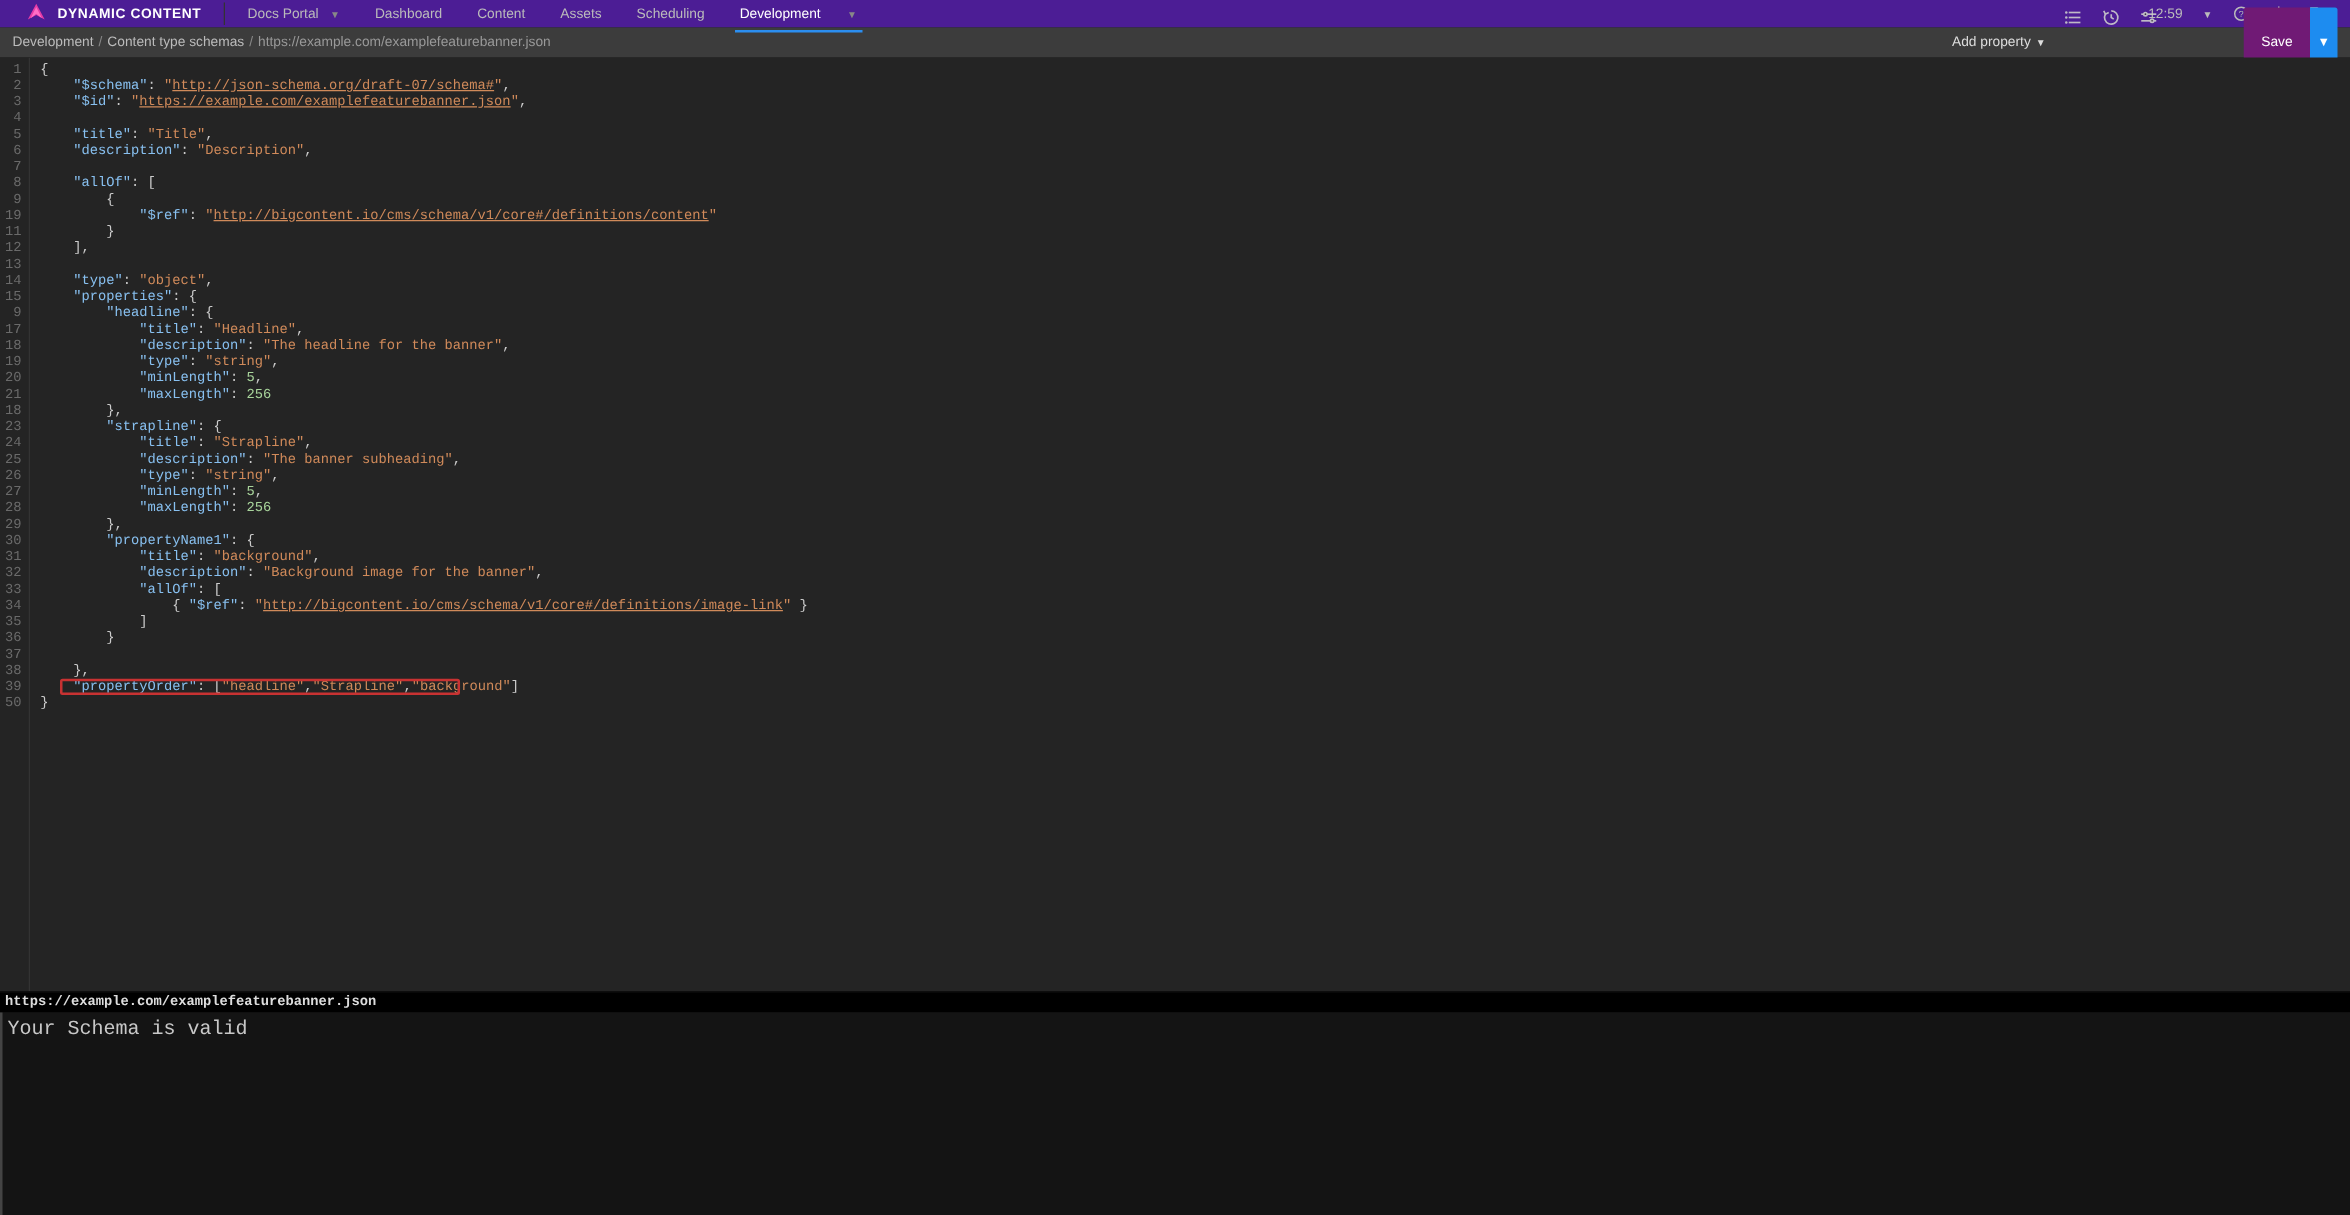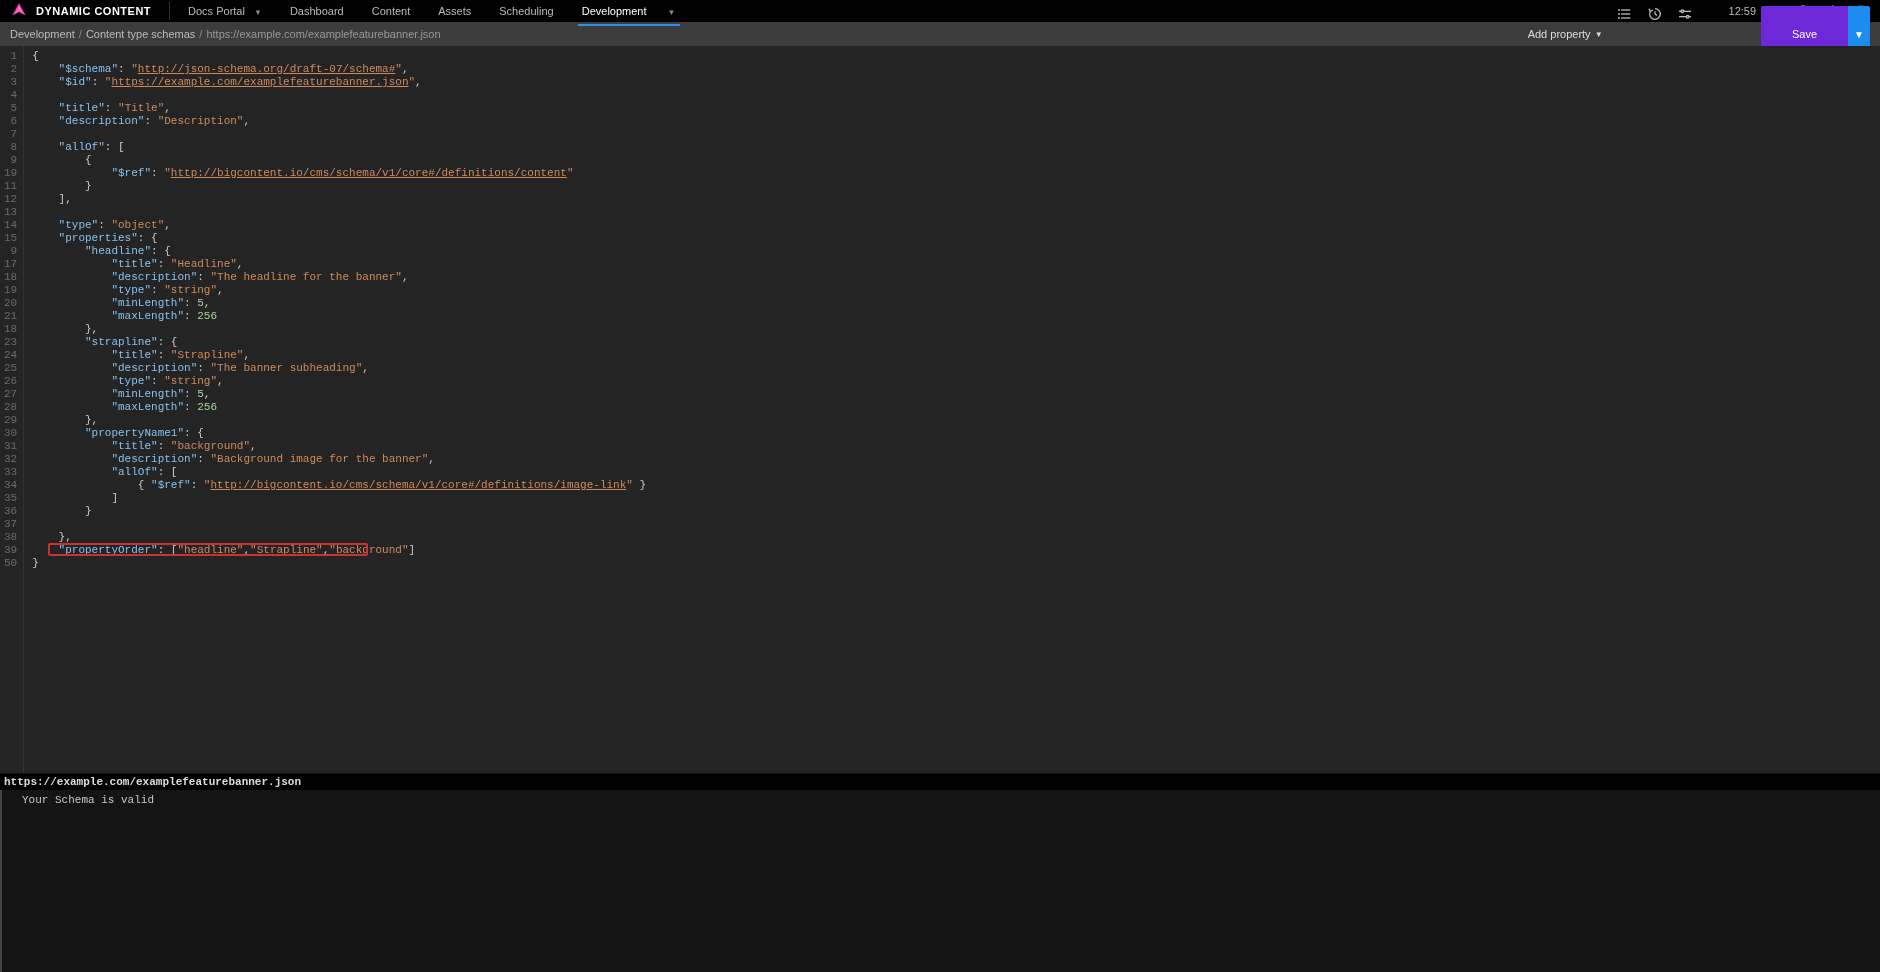--- a/index.html
+++ b/index.html
@@ -1,22 +1,22 @@
 <!DOCTYPE html>
 <html><head>
 <meta charset="utf-8">
 <style>
   * { box-sizing: border-box; margin: 0; padding: 0; }
   html, body { width: 100%; height: 100%; background: #1a1a1a; font-family: Arial, sans-serif; overflow: hidden; }
   body { display: flex; flex-direction: column; }
 
   
   .topbar {
-    height: 22px; background: #000000; display: flex; align-items: center;
-    padding: 0 10px; color: #ccc; font-size: 11px; flex-shrink: 0;
+    height: 22px; background: #4c1d95; display: flex; align-items: center;
+    padding: 0 20px; color: #ccc; font-size: 11px; flex-shrink: 0;
   }
   .logo-wrap { display: flex; align-items: center; gap: 8px; padding-right: 18px; border-right: 1px solid #333; margin-right: 18px; }
   .logo { width: 18px; height: 18px; }
   .brand { font-weight: bold; letter-spacing: 0.5px; font-size: 11px; color: #fff; }
   .nav-items { display: flex; align-items: flex-end; gap: 28px; }
   .nav-item { color: #bbb; cursor: pointer; padding: 4px 0; position: relative; }
   .nav-item.active { color: #fff; }
   .nav-item.active::after {
     content: ''; position: absolute; left: -4px; right: -4px; bottom: -5px;
     height: 2px; background: #2b8ef0;
@@ -30,21 +30,21 @@
     height: 24px; background: #3c3c3c; display: flex; align-items: center;
     padding: 0 10px; font-size: 11px; color: #bbb; flex-shrink: 0;
   }
   .crumb { color: #bbb; }
   .crumb-sep { margin: 0 4px; color: #888; }
   .subbar-right { margin-left: auto; display: flex; gap: 14px; }
   .addprop { color: #ddd; cursor: pointer; display: flex; align-items: center; gap: 4px; font-size: 11px;}
   .tool-icon { width: 16px; height: 16px; cursor: pointer; opacity: 0.9; }
   .btn-back { color: #ddd; cursor: pointer; padding: 0 8px; margin-top: 44px; }
   .btn-save {
-    background: #6d28d9; color: #fff; padding: 4px 31px; border-radius: 2px 0 0 2px;
+    background: #701a75; color: #fff; padding: 4px 14px; border-radius: 2px 0 0 2px;
     font-size: 11px; cursor: pointer; border: none;
   }
   .btn-save-drop {
     background: #1d8cf0; color: #fff; padding: 4px 6px; border-left: 1px solid #3a9ff5;
     border-radius: 0 2px 2px 0; font-size: 10px; cursor: pointer; border: none;
   }
 
   
   .editor { flex: 1; display: flex; flex-direction: column; min-height: 0; }
   .code-wrap { flex: 1; display: flex; background: #242424; overflow: auto; font-family: "Courier New", monospace; font-size: 11px; }
@@ -66,21 +66,21 @@
   }
 
   
   .validation-bar {
     background: #000; color: #ddd; font-family: "Courier New", monospace;
     font-size: 11px; font-weight: bold; padding: 2px 4px; border-top: 1px solid #111;
     flex-shrink: 0;
   }
   .validation-body {
     background: #141414; color: #c8c8c8; font-family: "Courier New", monospace;
-    font-size: 11px; padding: 4px 20px; flex-shrink: 0; height: 182px;
+    font-size: 16px; padding: 4px 4px; flex-shrink: 0; height: 162px;
     border-left: 2px solid #444;
   }
 </style>
 </head>
 <body>
 
 <div class="topbar">
   <div class="logo-wrap">
     <svg class="logo" viewBox="0 0 40 40">
       <polygon points="20,2 5,30 20,22 35,30" fill="#e63ba7"></polygon>

